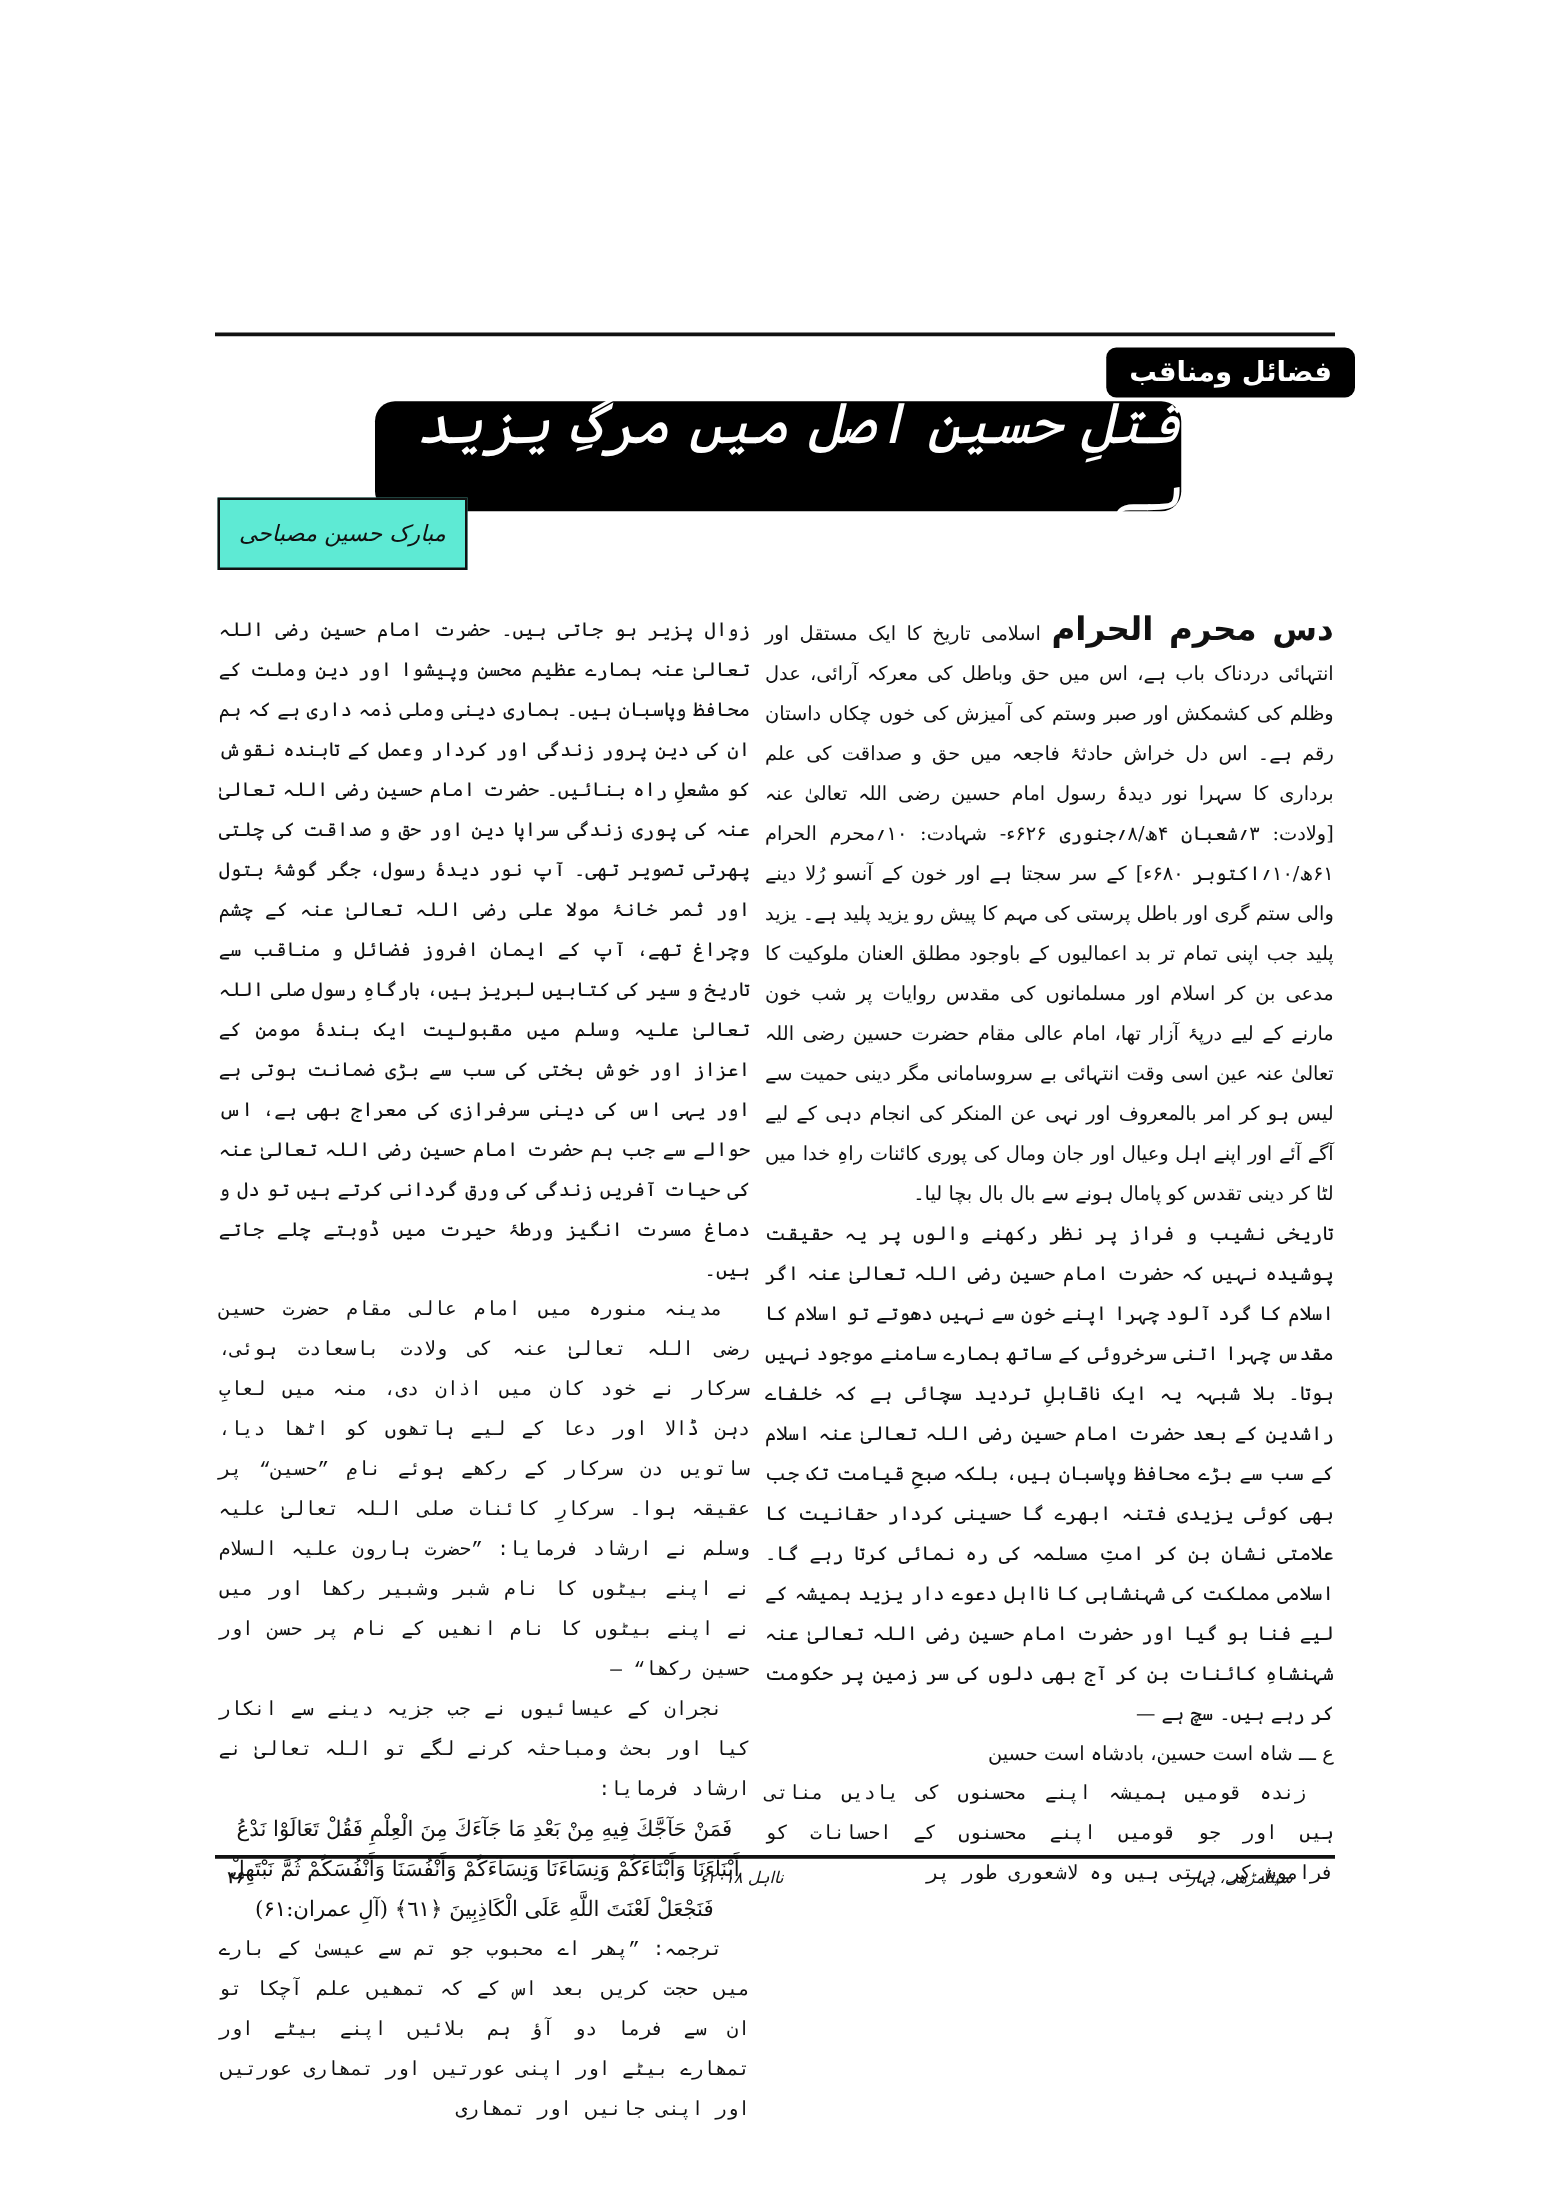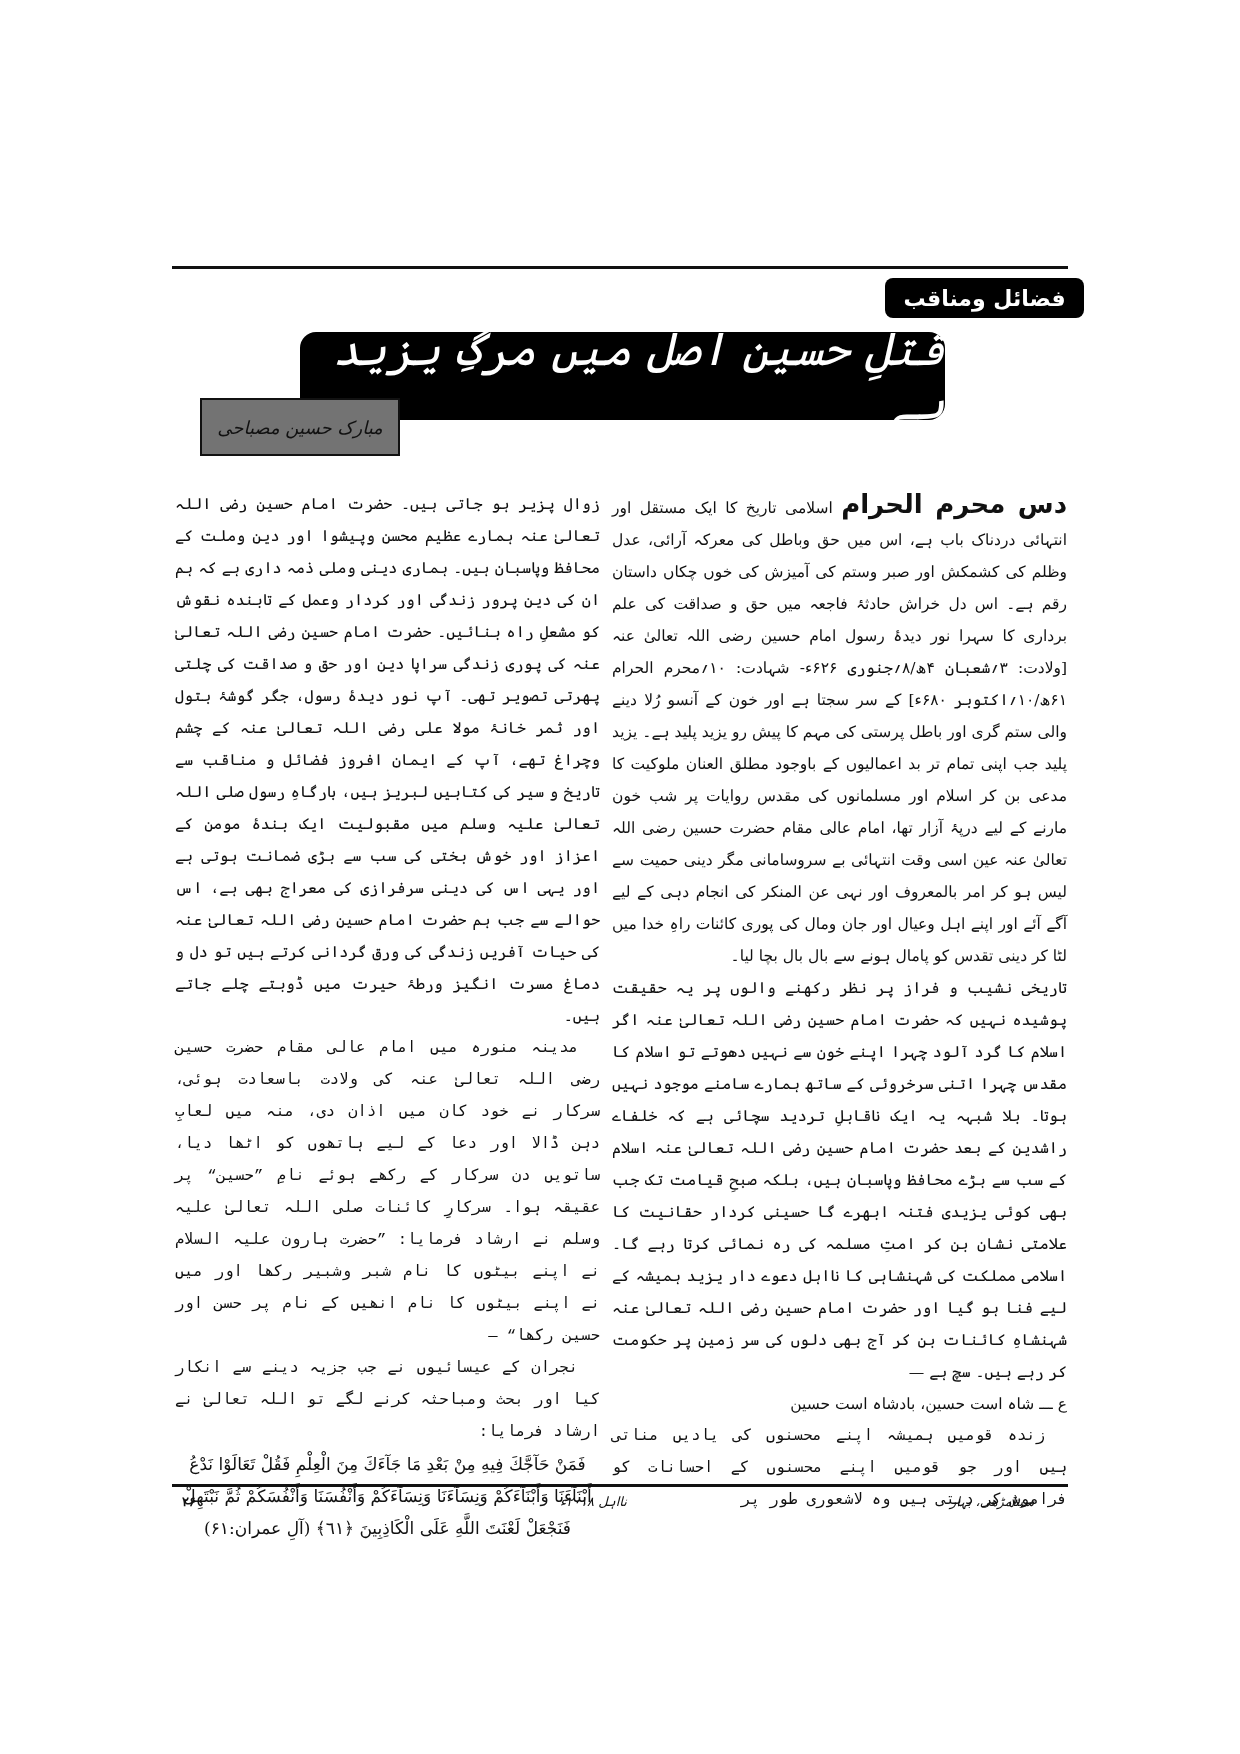--- a/index.html
+++ b/index.html
@@ -3,28 +3,28 @@
 <meta charset="utf-8">
 <style>
   html, body { margin: 0; padding: 0; background: #ffffff; }
   body { width: 1240px; height: 1754px; position: relative; overflow: hidden;
          font-family: "DejaVu Sans", sans-serif; color: #111; }
   .top-rule { position: absolute; left: 172px; top: 266px; width: 896px; height: 3px; background: #111; }
   .section-tag { position: absolute; left: 885px; top: 278px; width: 199px; height: 40px;
                  background: #000; border-radius: 8px; color: #fff; direction: rtl;
                  display: flex; align-items: center; justify-content: center;
                  font-size: 22px; font-weight: bold; }
-  .title-banner { position: absolute; left: 300px; top: 332px; width: 645px; height: 88px;
+  .title-banner { position: absolute; left: 300px; top: 321px; width: 645px; height: 88px;
                   background: #000; border-radius: 16px; color: #fff; direction: rtl;
                   display: flex; align-items: center; justify-content: center;
                   font-family: "DejaVu Serif", serif; font-size: 46px; font-style: italic; }
   .author-box { position: absolute; left: 174px; top: 398px; width: 196px; height: 54px;
-                background: #737373; border: 2px solid #111; direction: rtl;
+                background: #5eead4; border: 2px solid #111; direction: rtl;
                 display: flex; align-items: center; justify-content: center;
-                font-family: "DejaVu Serif", serif; font-size: 18px; font-style: italic; margin-left: 26px; }
+                font-family: "DejaVu Serif", serif; font-size: 18px; font-style: italic; }
   .column { position: absolute; top: 488px; direction: rtl; text-align: justify;
             font-family: "DejaVu Serif", serif; font-size: 15.5px; line-height: 32px; }
   .col-right { left: 612px; width: 455px; }
   .col-left  { left: 175px; width: 425px; }
   .column p { margin: 0; }
   .lead { font-family: "DejaVu Sans", sans-serif; font-weight: bold; font-size: 26px; }
   .indent { text-indent: 22px; font-family: Liberation Mono, monospace; }
   .verse { font-size: 17px; text-align: center; line-height: 32px; }
   .couplet { text-align: right; }
   .bottom-rule { position: absolute; left: 172px; top: 1484px; width: 896px; height: 3px; background: #111; }
@@ -58,18 +58,19 @@
 </div>
 
 <div class="column col-left">
   <p>زوال پزیر ہو جاتی ہیں۔ حضرت امام حسین رضی اللہ تعالیٰ عنہ ہمارے عظیم محسن وپیشوا اور دین وملت کے محافظ وپاسبان ہیں۔ ہماری دینی وملی ذمہ داری ہے کہ ہم ان کی دین پرور زندگی اور کردار وعمل کے تابندہ نقوش کو مشعلِ راہ بنائیں۔ حضرت امام حسین رضی اللہ تعالیٰ عنہ کی پوری زندگی سراپا دین اور حق و صداقت کی چلتی پھرتی تصویر تھی۔ آپ نور دیدۂ رسول، جگر گوشۂ بتول اور ثمر خانۂ مولا علی رضی اللہ تعالیٰ عنہ کے چشم وچراغ تھے، آپ کے ایمان افروز فضائل و مناقب سے تاریخ و سیر کی کتابیں لبریز ہیں، بارگاہِ رسول صلی اللہ تعالیٰ علیہ وسلم میں مقبولیت ایک بندۂ مومن کے اعزاز اور خوش بختی کی سب سے بڑی ضمانت ہوتی ہے اور یہی اس کی دینی سرفرازی کی معراج بھی ہے، اس حوالے سے جب ہم حضرت امام حسین رضی اللہ تعالیٰ عنہ کی حیات آفریں زندگی کی ورق گردانی کرتے ہیں تو دل و دماغ مسرت انگیز ورطۂ حیرت میں ڈوبتے چلے جاتے ہیں۔</p>
   <p class="indent">مدینہ منورہ میں امام عالی مقام حضرت حسین رضی اللہ تعالیٰ عنہ کی ولادت باسعادت ہوئی، سرکار نے خود کان میں اذان دی، منہ میں لعابِ دہن ڈالا اور دعا کے لیے ہاتھوں کو اٹھا دیا، ساتویں دن سرکار کے رکھے ہوئے نامِ ”حسین“ پر عقیقہ ہوا۔ سرکارِ کائنات صلی اللہ تعالیٰ علیہ وسلم نے ارشاد فرمایا: ”حضرت ہارون علیہ السلام نے اپنے بیٹوں کا نام شبر وشبیر رکھا اور میں نے اپنے بیٹوں کا نام انھیں کے نام پر حسن اور حسین رکھا“ —</p>
   <p class="indent">نجران کے عیسائیوں نے جب جزیہ دینے سے انکار کیا اور بحث ومباحثہ کرنے لگے تو اللہ تعالیٰ نے ارشاد فرمایا:</p>
   <p class="verse">
     <span>فَمَنْ حَآجَّكَ فِيهِ مِنْ بَعْدِ مَا جَآءَكَ مِنَ الْعِلْمِ فَقُلْ تَعَالَوْا نَدْعُ أَبْنَآءَنَا وَأَبْنَآءَكُمْ وَنِسَآءَنَا وَنِسَآءَكُمْ وَأَنْفُسَنَا وَأَنْفُسَكُمْ ثُمَّ نَبْتَهِلْ فَنَجْعَلْ لَعْنَتَ اللَّهِ عَلَى الْكَاذِبِينَ ﴿٦١﴾</span>
     <span>(آلِ عمران:۶۱)</span>
   </p>
+  <p class="indent">ترجمہ: ”پھر اے محبوب جو تم سے عیسیٰ کے بارے میں حجت کریں بعد اس کے کہ تمھیں علم آچکا تو ان سے فرما دو آؤ ہم بلائیں اپنے بیٹے اور تمھارے بیٹے اور اپنی عورتیں اور تمھاری عورتیں اور اپنی جانیں اور تمھاری</p>
 </div>
 
 <div class="bottom-rule"></div>
 <div class="footer footer-page">۲۶</div>
 <div class="footer footer-date">نااہل ۲۰۱۸ء</div>
 <div class="footer footer-place">سیتامڑھی، بہار</div>
 
 </body></html>

